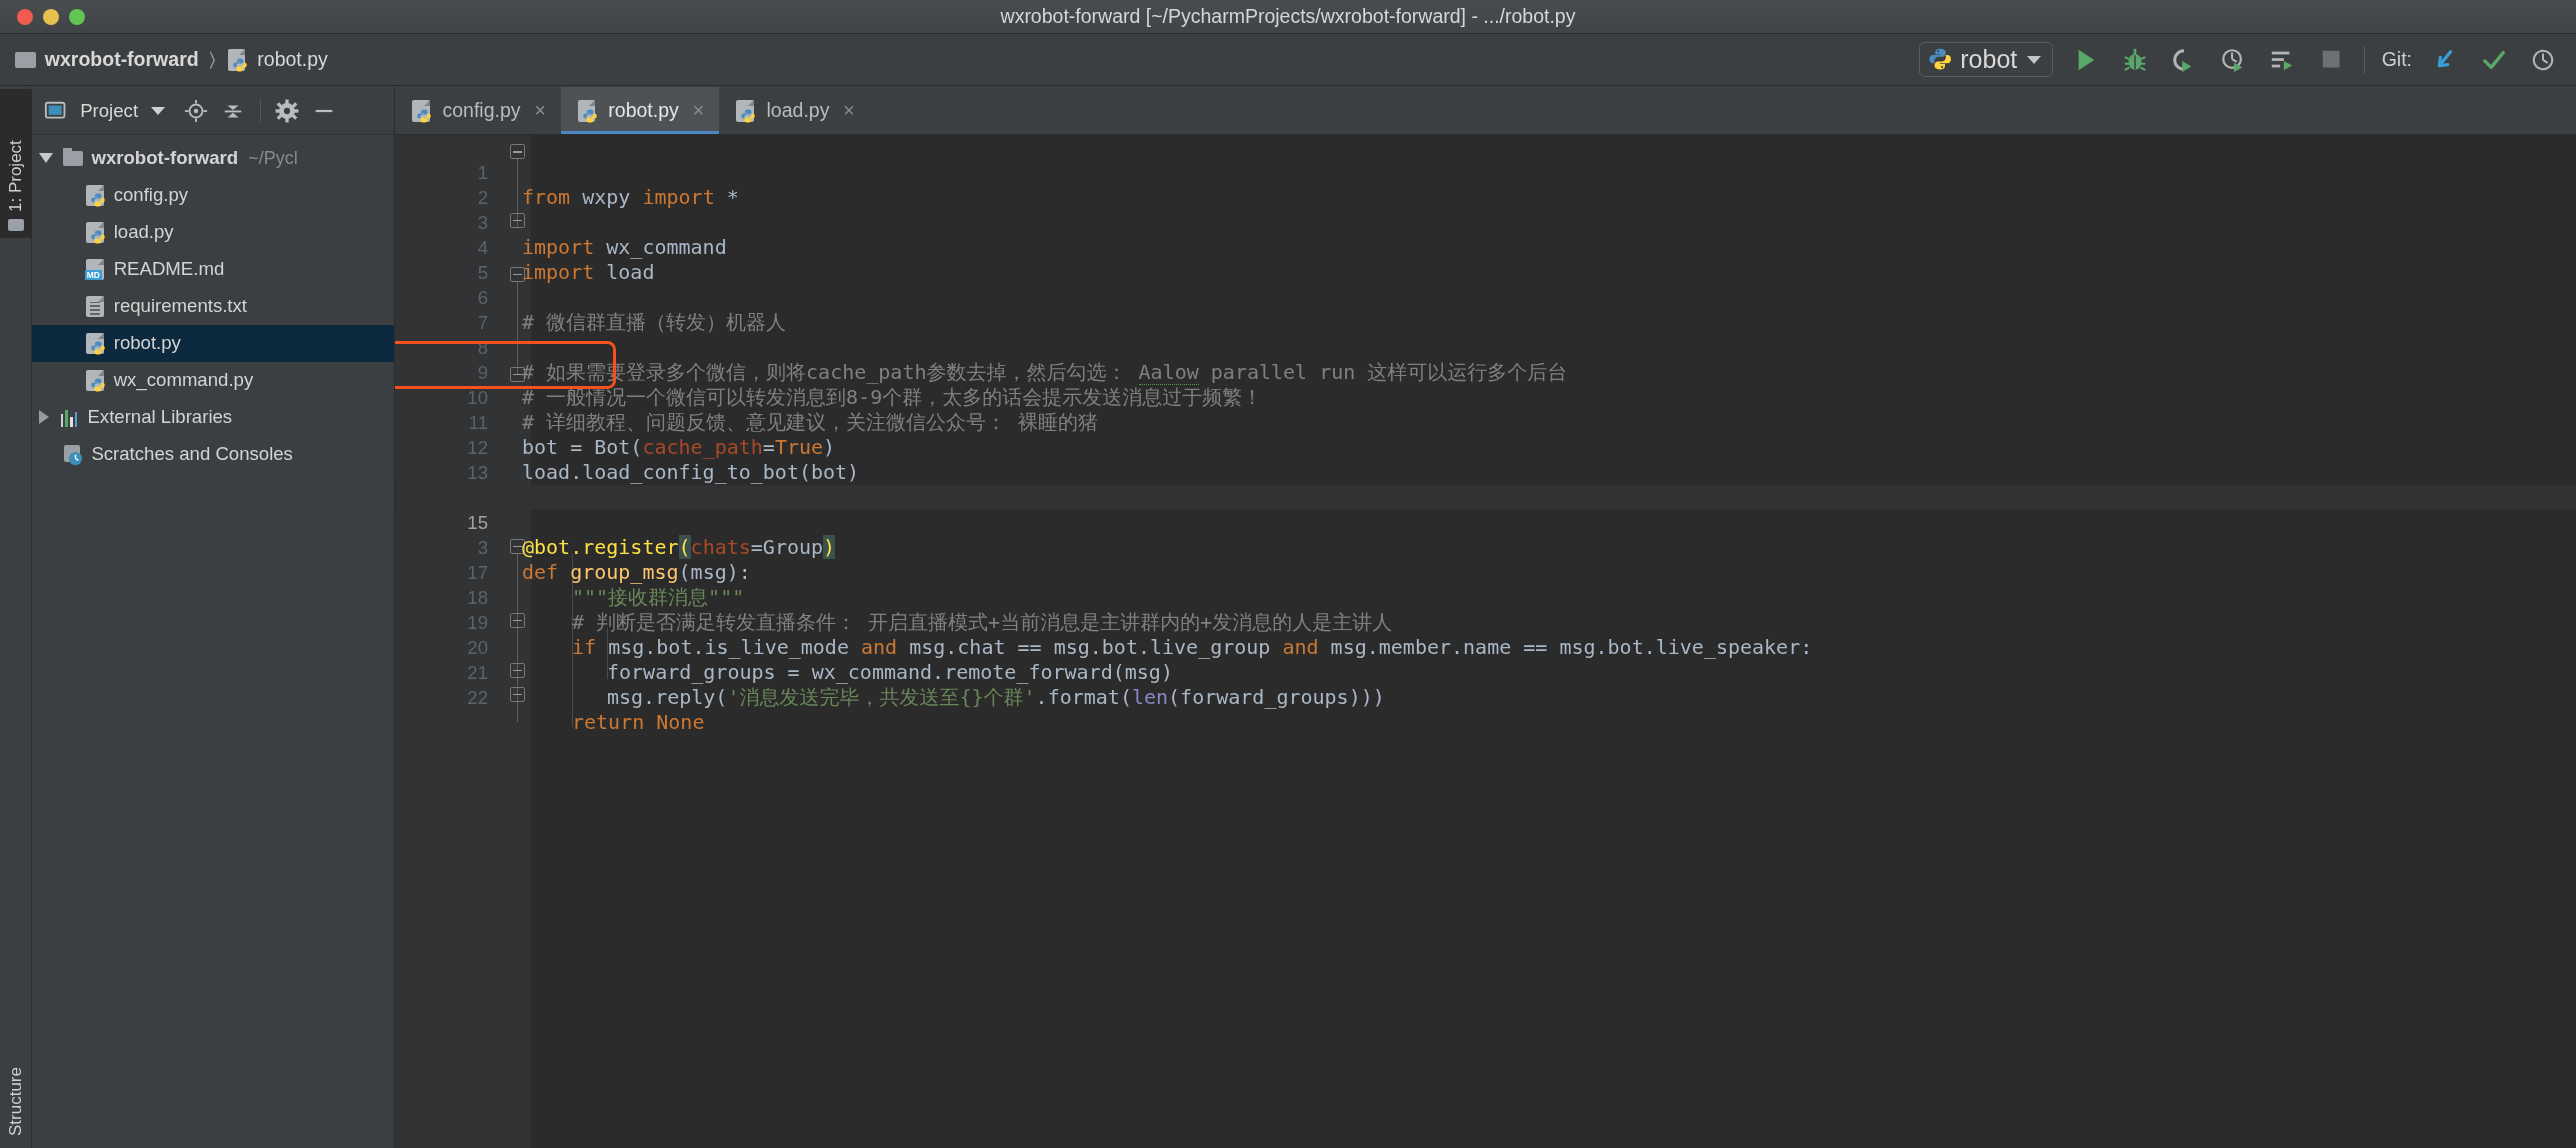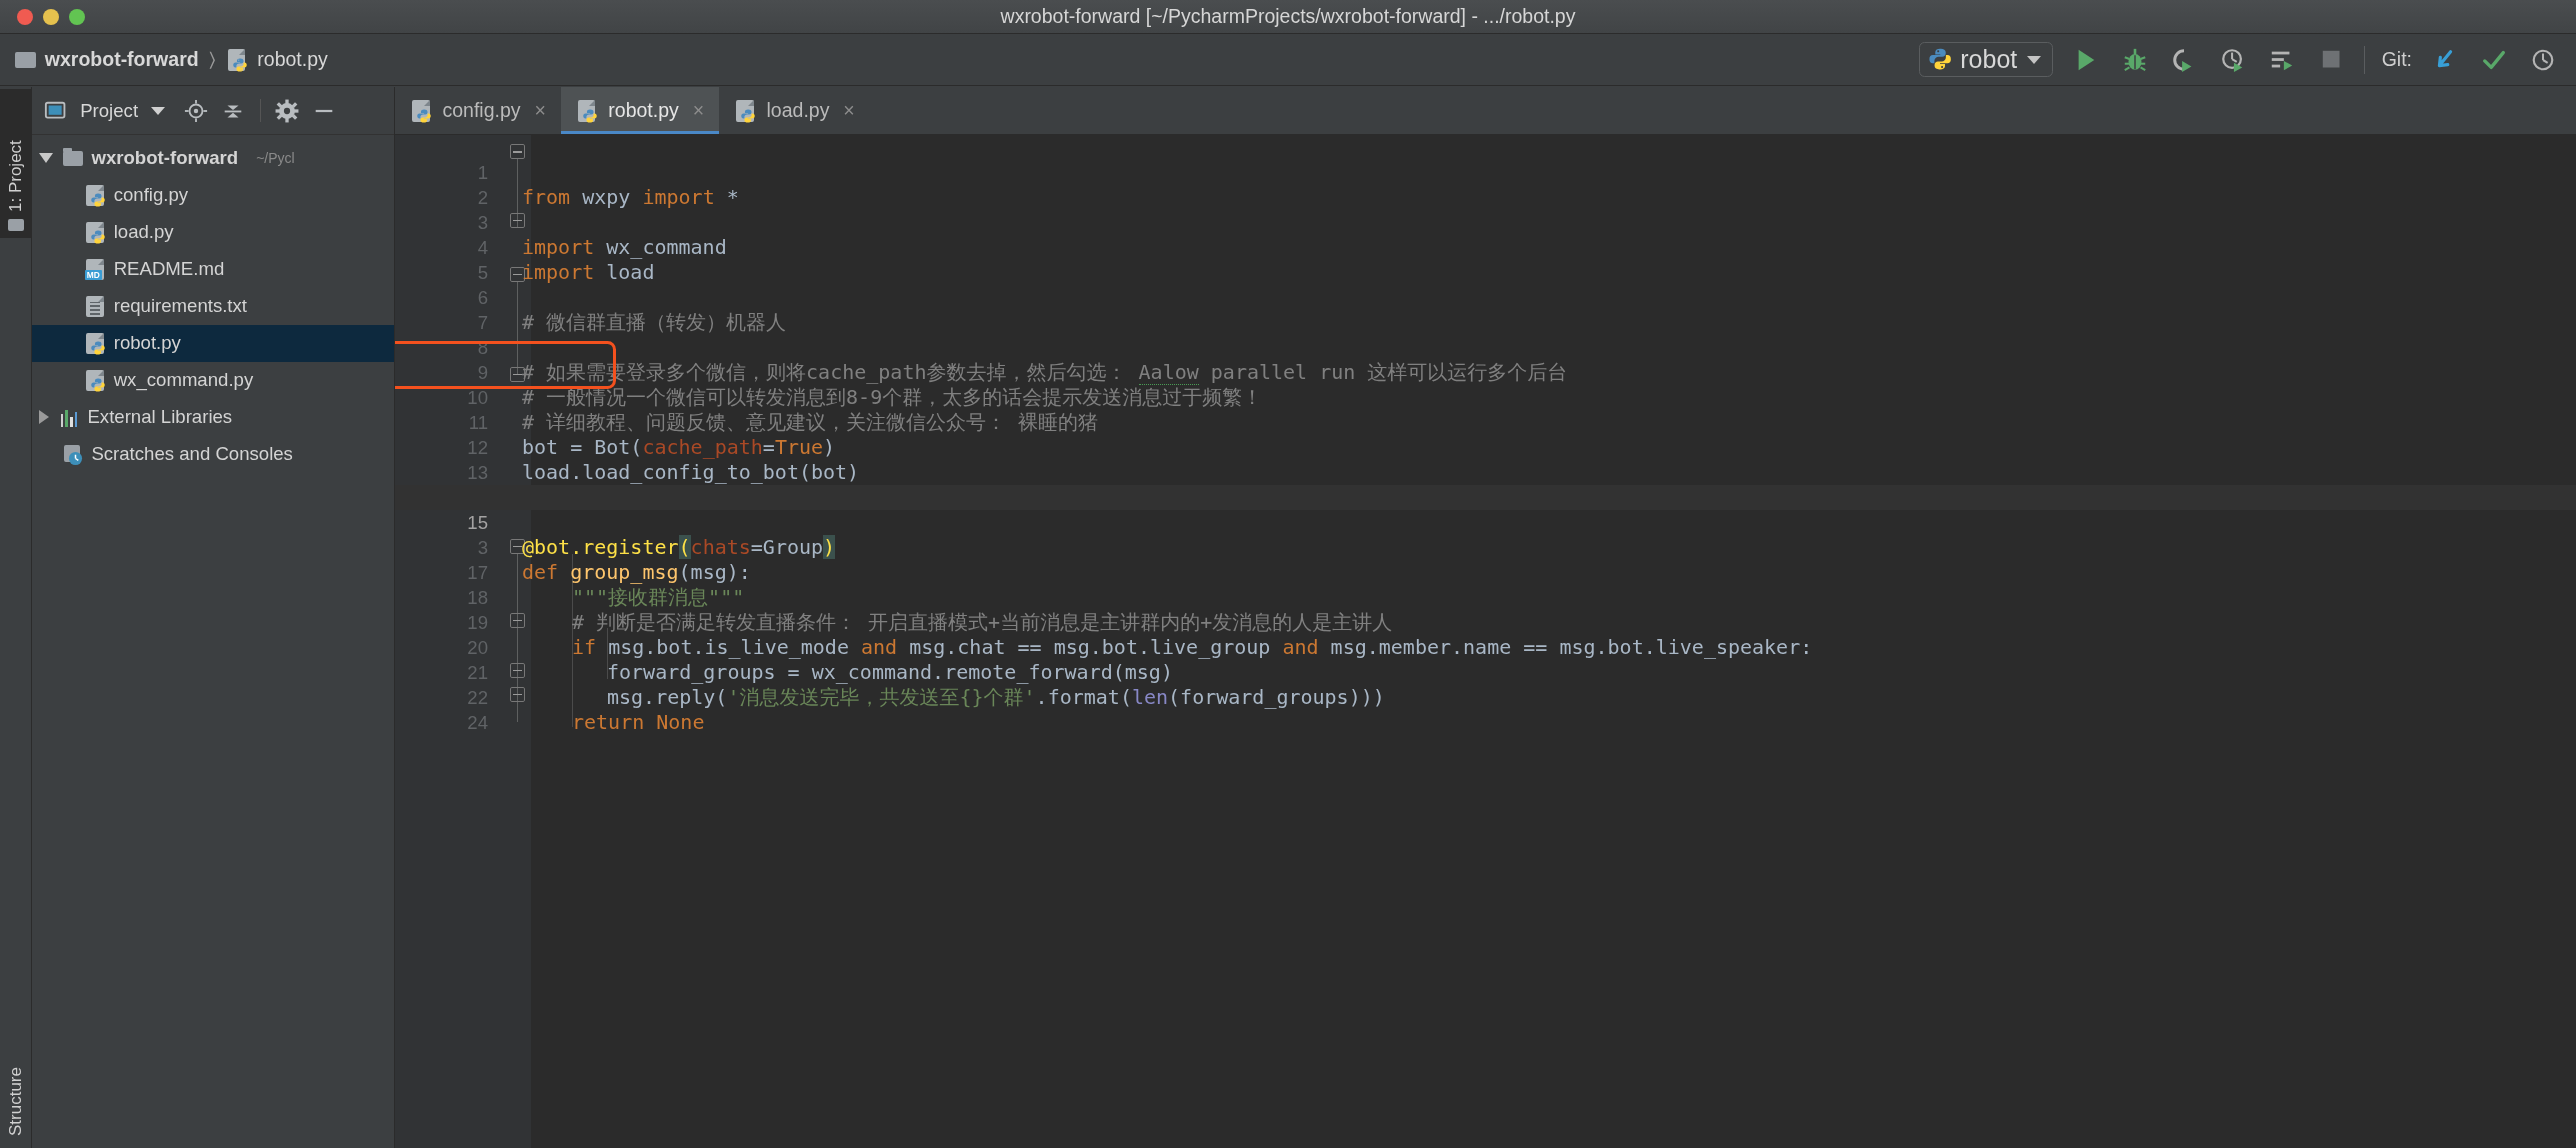--- a/index.html
+++ b/index.html
@@ -95,21 +95,21 @@
     white-space: nowrap;
   }
   .tnode.sel { background: #0d293e; }
   .arrow-r { width: 0; height: 0; border-top: 7.4px solid transparent; border-bottom: 7.4px solid transparent;
              border-left: 10.2px solid #9a9a9a; margin-left: 7.4px; margin-right: 8.4px; }
   .arrow-d { width: 0; height: 0; border-left: 7.4px solid transparent; border-right: 7.4px solid transparent;
              border-top: 10.2px solid #c8c8c8; margin-left: 7.4px; margin-right: 8.4px; }
   .tspacer { width: 26px; }
   .tlabel { margin-left: 7.4px; }
   .tlabel.bold { font-weight: bold; }
-  .tpath { margin-left: 18px; color: #8a8a8a; font-size: 14px; }
+  .tpath { margin-left: 10px; color: #8a8a8a; font-size: 18px; }
   .ticon { width: 22.3px; height: 24px; position: relative; flex: none; }
 
   
   .doc {
     position: absolute; left: 1.9px; top: 1.9px; width: 17.7px; height: 21.4px;
     background: #b0b6ba; border-radius: 1.9px;
   }
   .doc:after {
     content: ""; position: absolute; right: 0; top: 0;
     border-width: 0 0 6.5px 6.5px; border-style: solid; border-color: transparent transparent #7e868c transparent;
@@ -670,22 +670,19 @@
         <span class="num">21</span>
         <span class="txt" style="left:212px;"><span class="id">msg.reply(</span><span class="st">'消息发送完毕，共发送至{}个群'</span><span class="id">.format(</span><span class="bi">len</span><span class="id">(forward_groups)))</span></span>
       </div>
 
       <div class="ln">
         <span class="num">22</span>
         <span class="txt" style="left:177px;"><span class="kw">return</span><span class="kw"> None</span></span>
       </div>
 
 
-      <div class="ln">
-        <span class="num">24</span>
-      </div>
 
     </div>
 
     <div class="redbox" style="left:-108px;top:206px;width:329px;height:48px;"></div>
   </div>
 </div>
 
 
 </body></html>

